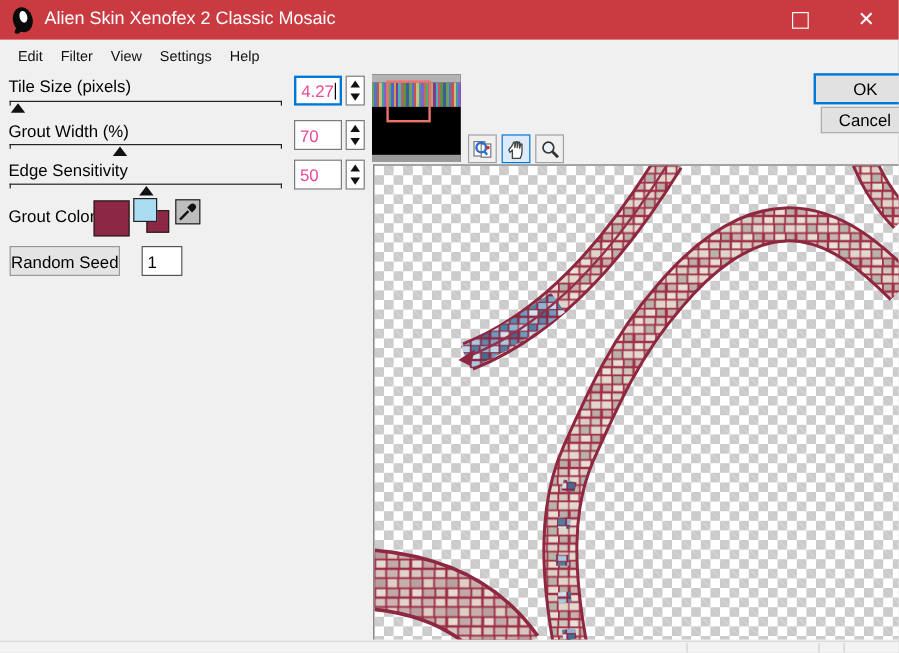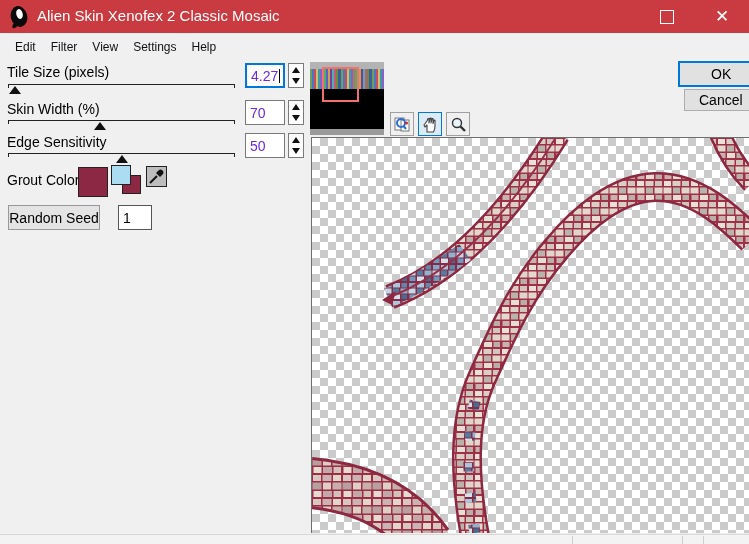--- a/index.html
+++ b/index.html
@@ -23,21 +23,21 @@
 
   
   .slider-label{position:absolute;left:7px;font-size:14px;color:#000;white-space:nowrap;}
   .track{position:absolute;left:8px;width:227px;height:1px;background:#222;}
   .track::before,.track::after{content:"";position:absolute;top:0;width:1px;height:4px;background:#222;}
   .track::before{left:0;}
   .track::after{right:0;}
   .thumb{position:absolute;top:2px;width:0;height:0;transform:translateX(-50%);
          border-left:6px solid transparent;border-right:6px solid transparent;border-bottom:8px solid #111;}
   .valbox{position:absolute;left:245px;width:40px;height:25px;background:#fff;border:1px solid #7a7a7a;
-          box-sizing:border-box;font-size:14px;color:#6d28d9;display:flex;align-items:center;padding-left:4px;}
+          box-sizing:border-box;font-size:14px;color:#ec4899;display:flex;align-items:center;padding-left:4px;}
   .valbox.focused{border:2px solid #0078d7;}
   .caret{display:inline-block;width:1px;height:14px;background:#000;margin-left:1px;}
   .spinner{position:absolute;left:288px;width:16px;height:25px;background:#fff;border:1px solid #7a7a7a;
            box-sizing:border-box;display:flex;flex-direction:column;}
   .spin-half{flex:1;display:flex;align-items:center;justify-content:center;}
   .arr-up{width:0;height:0;border-left:4px solid transparent;border-right:4px solid transparent;border-bottom:6px solid #111;}
   .arr-dn{width:0;height:0;border-left:4px solid transparent;border-right:4px solid transparent;border-top:6px solid #111;}
 
   
   .swatch{position:absolute;border:1px solid #222;box-sizing:border-box;}
@@ -127,21 +127,21 @@
   </div>
   <div class="spinner" style="top:63px">
     <div class="spin-half">
         <div class="arr-up"></div>
       </div>
     <div class="spin-half">
         <div class="arr-dn"></div>
       </div>
   </div>
 
-  <div class="slider-label" style="top:101px">Skin Width (%)</div>
+  <div class="slider-label" style="top:101px">Grout Width (%)</div>
   <div class="track" style="top:120px">
     <div class="thumb" style="left: 40.5%;"></div>
   </div>
   <div class="valbox" style="top:100px">
     <span>70</span>
   </div>
   <div class="spinner" style="top:100px">
     <div class="spin-half">
         <div class="arr-up"></div>
       </div>

